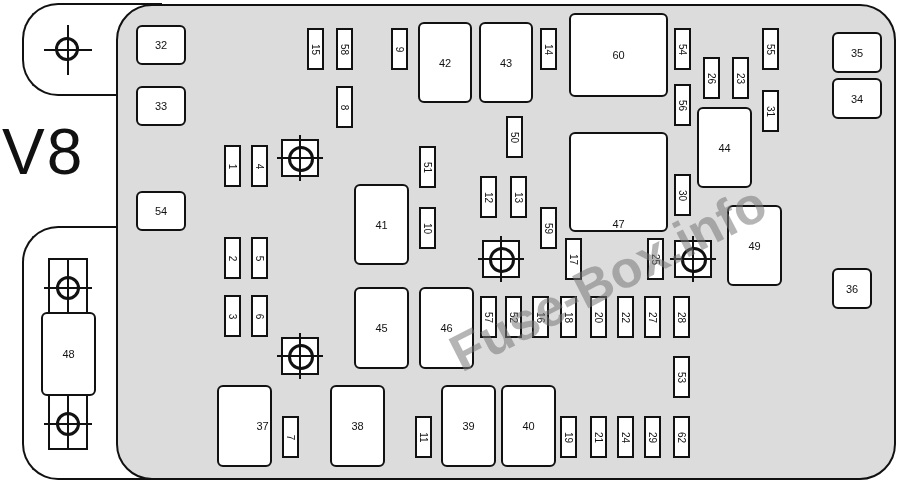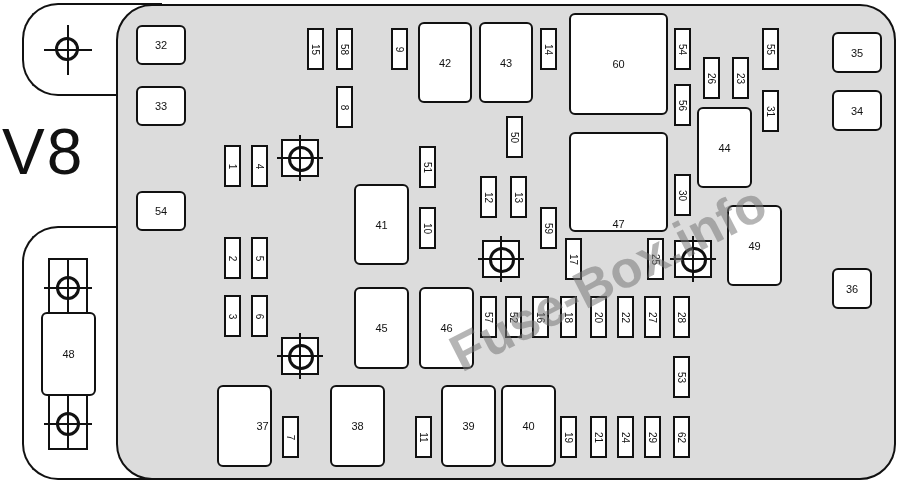--- a/index.html
+++ b/index.html
@@ -55,36 +55,36 @@
     </div>
     <div class="abs box" style="left: 136px; top: 191px; width: 50px; height: 40px;">
       <span>54</span>
     </div>
     <div class="abs box" style="left: 418px; top: 22px; width: 54px; height: 81px;">
       <span>42</span>
     </div>
     <div class="abs box" style="left: 479px; top: 22px; width: 54px; height: 81px;">
       <span>43</span>
     </div>
-    <div class="abs box" style="left: 569px; top: 13px; width: 99px; height: 102px;">
+    <div class="abs box" style="left: 569px; top: 13px; width: 99px; height: 84px;">
       <span>60</span>
     </div>
     <div class="abs box" style="left: 569px; top: 132px; width: 99px; height: 100px; align-items: flex-end;">
       <span>47</span>
     </div>
     <div class="abs box" style="left: 697px; top: 107px; width: 55px; height: 81px;">
       <span>44</span>
     </div>
     <div class="abs box" style="left: 727px; top: 205px; width: 55px; height: 81px;">
       <span>49</span>
     </div>
     <div class="abs box" style="left: 832px; top: 32px; width: 50px; height: 41px;">
       <span>35</span>
     </div>
-    <div class="abs box" style="left: 832px; top: 90px; width: 50px; height: 41px;">
+    <div class="abs box" style="left: 832px; top: 78px; width: 50px; height: 41px;">
       <span>34</span>
     </div>
     <div class="abs box" style="left: 832px; top: 268px; width: 40px; height: 41px;">
       <span>36</span>
     </div>
     <div class="abs box" style="left: 354px; top: 184px; width: 55px; height: 81px;">
       <span>41</span>
     </div>
     <div class="abs box" style="left: 354px; top: 287px; width: 55px; height: 82px;">
       <span>45</span>

